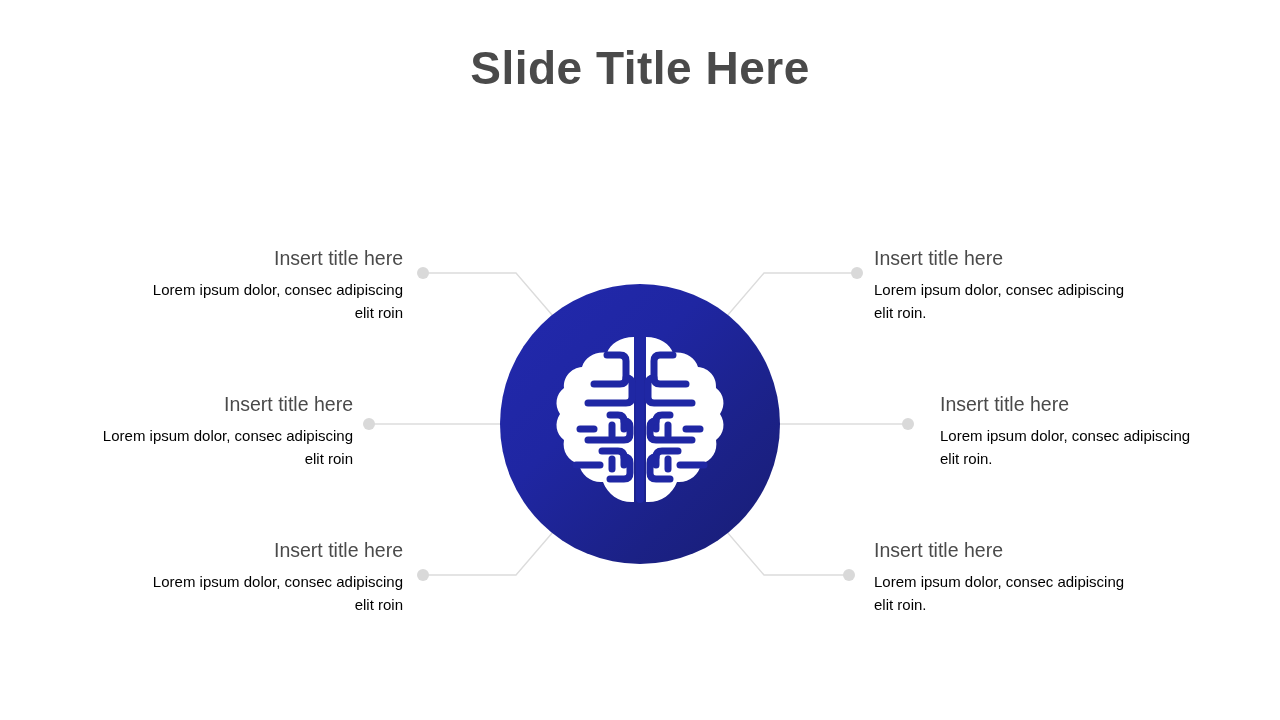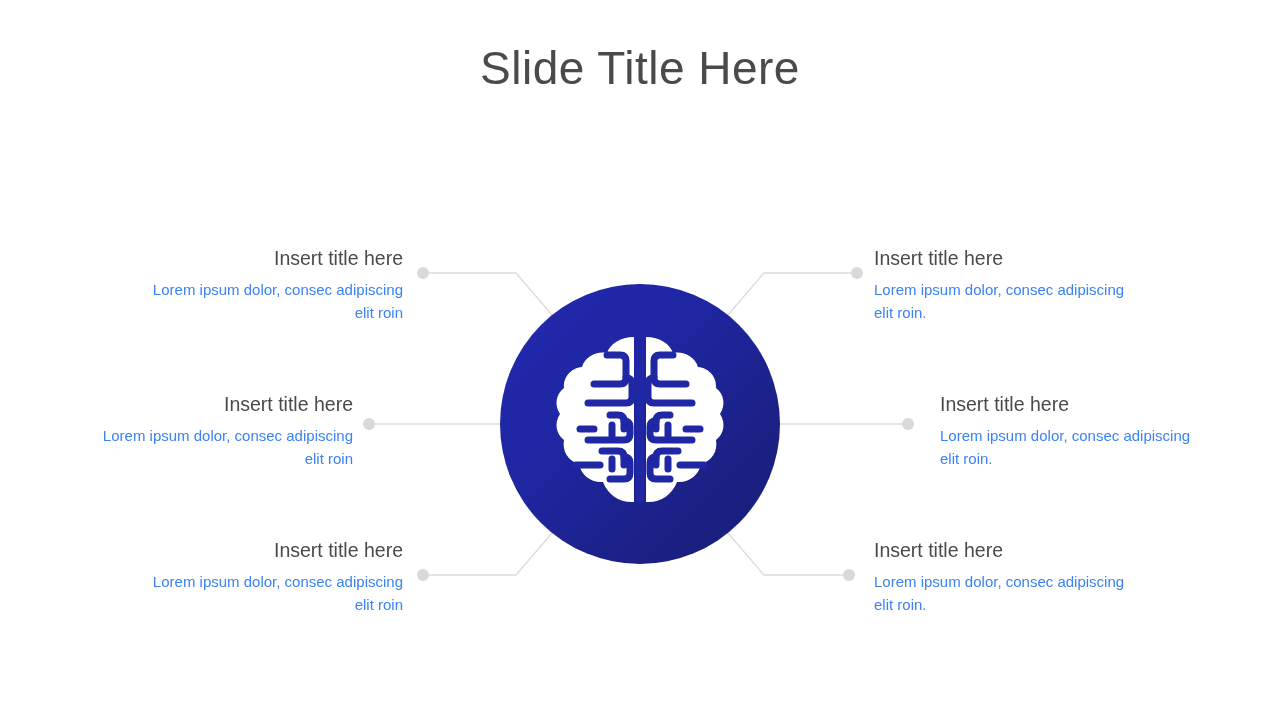--- a/index.html
+++ b/index.html
@@ -21,21 +21,21 @@
   }
 
   
   #slide-title {
     position: absolute;
     left: 0;
     top: 38px;
     width: 1280px;
     text-align: center;
     font-size: 46px;
-    font-weight: normal;
+    font-weight: bold;
     color: #4a4a4a;
     letter-spacing: 0.5px;
     line-height: 60px;
   }
 
   
   #connectors {
     position: absolute;
     left: 0;
     top: 0;
@@ -86,21 +86,21 @@
     font-size: 19.5px;
     font-weight: normal;
     color: #4a4a4a;
     line-height: 26px;
     white-space: nowrap;
   }
   .item-desc {
     margin-top: 7px;
     font-size: 15px;
     font-weight: normal;
-    color: #3b82f6;
+    color: #000000;
     line-height: 23px;
   }
 
   
   .row-top    { top: 245px; }
   .row-middle { top: 391px; }
   .row-bottom { top: 537px; }
 
   .col-left  { left: 135px; }
   .col-right { left: 874px; }

